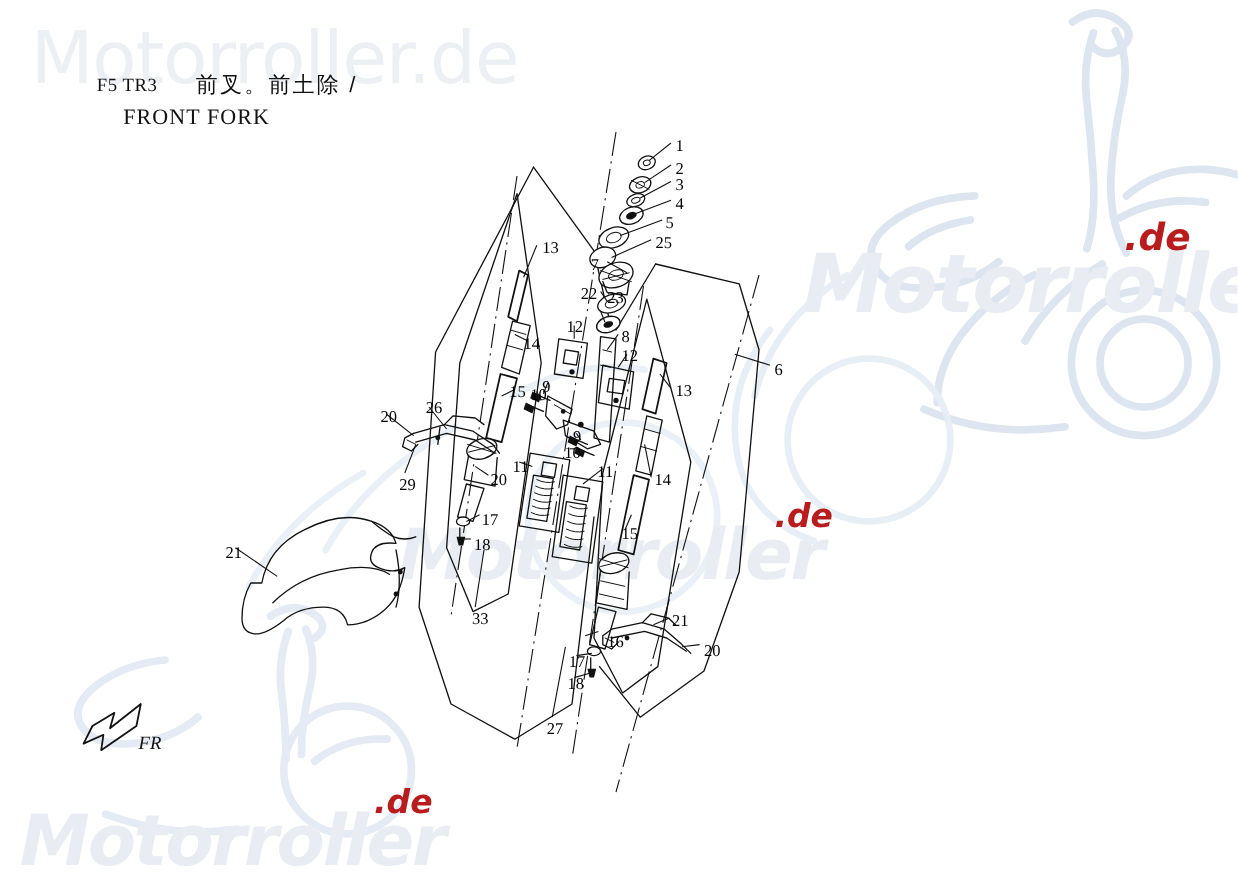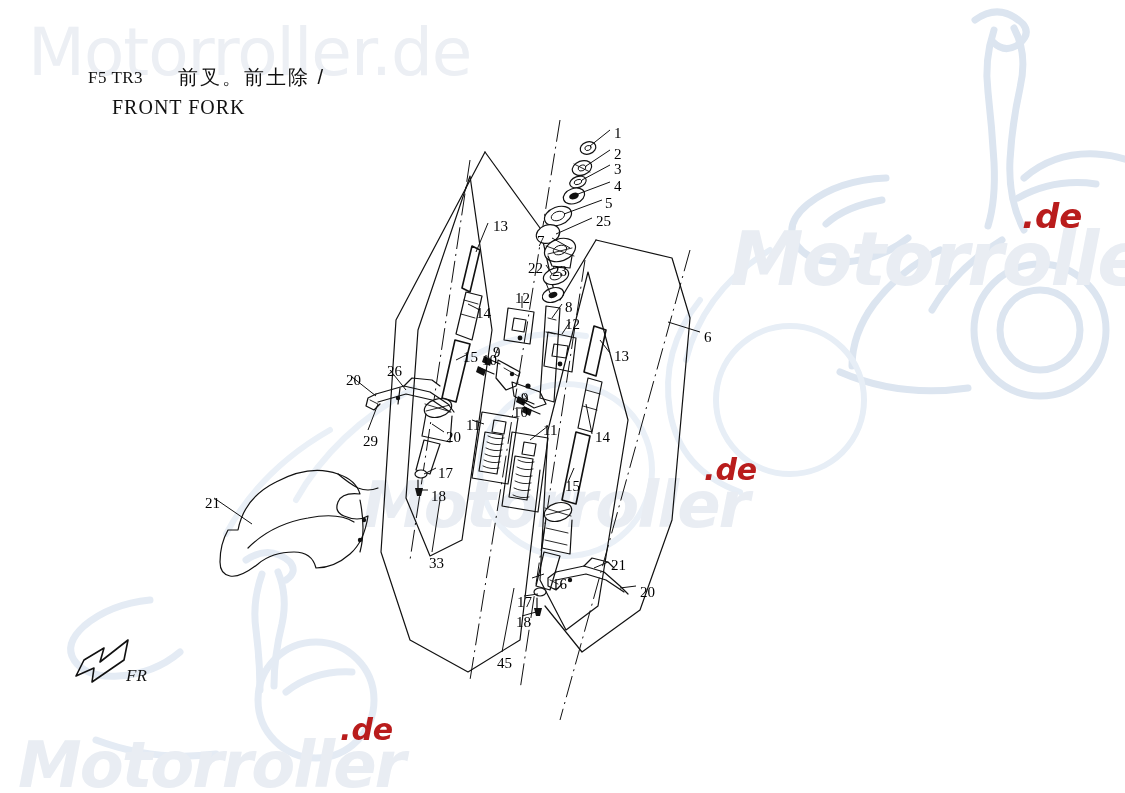--- a/index.html
+++ b/index.html
@@ -365,21 +365,21 @@
       <div class="lbl" style="left: 543px; top: 423px;">11</div>
       <div class="lbl" style="left: 704px; top: 330px;">6</div>
       <div class="lbl" style="left: 346px; top: 373px;">20</div>
       <div class="lbl" style="left: 387px; top: 364px;">26</div>
       <div class="lbl" style="left: 363px; top: 434px;">29</div>
       <div class="lbl" style="left: 446px; top: 430px;">20</div>
       <div class="lbl" style="left: 438px; top: 466px;">17</div>
       <div class="lbl" style="left: 431px; top: 489px;">18</div>
       <div class="lbl" style="left: 205px; top: 496px;">21</div>
       <div class="lbl" style="left: 429px; top: 556px;">33</div>
-      <div class="lbl" style="left: 497px; top: 656px;">45</div>
+      <div class="lbl" style="left: 497px; top: 656px;">27</div>
       <div class="lbl" style="left: 552px; top: 577px;">16</div>
       <div class="lbl" style="left: 517px; top: 595px;">17</div>
       <div class="lbl" style="left: 516px; top: 615px;">18</div>
       <div class="lbl" style="left: 611px; top: 558px;">21</div>
       <div class="lbl" style="left: 640px; top: 585px;">20</div>
     </div>
 
   <div class="layer" id="title-layer">
     <div class="title-line" id="t-code">F5 TR3</div>
     <div class="title-line" id="t-cjk">前叉。前土除 /</div>

